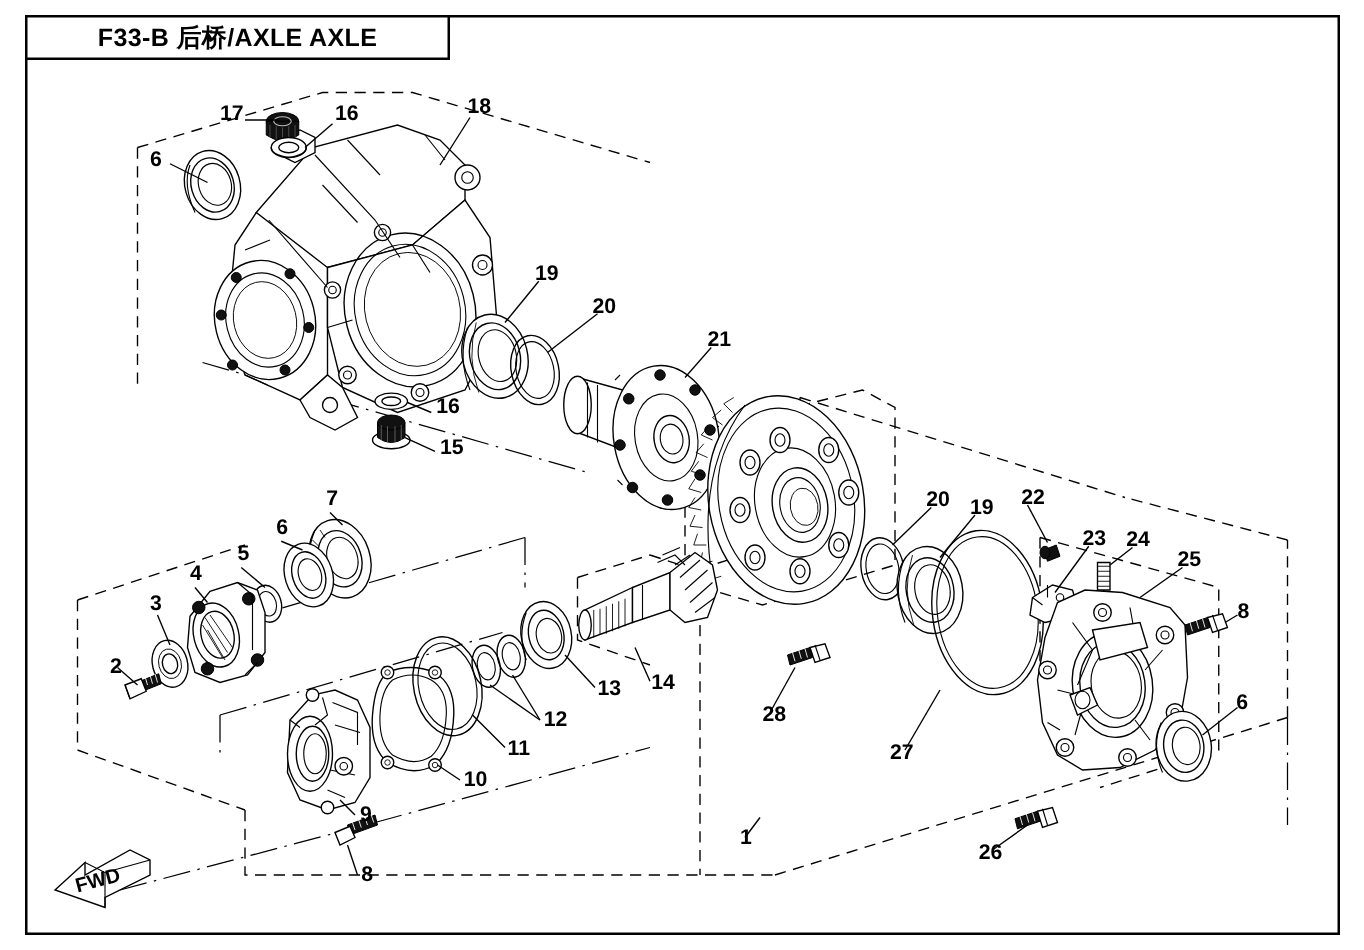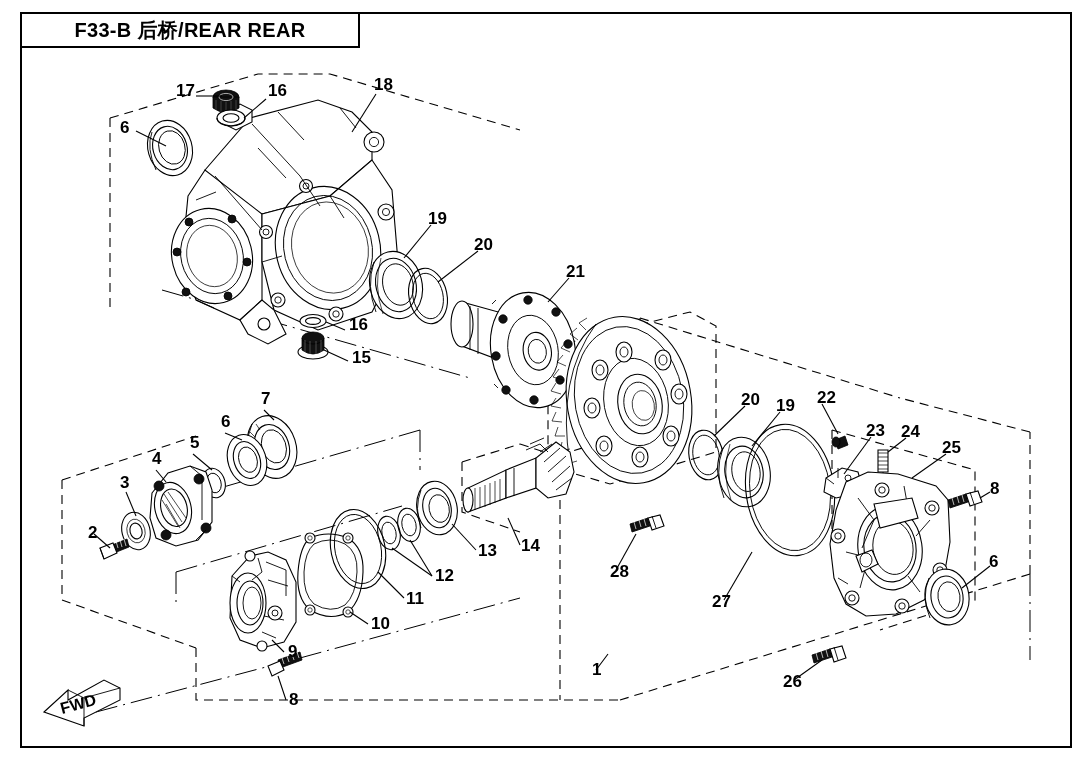--- a/index.html
+++ b/index.html
@@ -25,21 +25,21 @@
   .dashdot{stroke:#000;stroke-width:1.0;fill:none;stroke-dasharray:22 6 2 6;}
 </style>
 </head>
 <body>
 
 <div id="sheet">
 
   <div id="frame"></div>
 
   <div id="titlebox">
-    <span id="titletext">F33-B 后桥/REAR REAR</span>
+    <span id="titletext">F33-B 后桥/AXLE AXLE</span>
   </div>
 
   <svg viewBox="0 0 1091 760">
 
     <g>
 
       <path class="dash" d="M110,118 L110,310"></path>
       <path class="dash" d="M110,118 L258,74 L330,74 L520,130"></path>
 
       <path class="dash" d="M62,480 L62,600 L196,648"></path>

